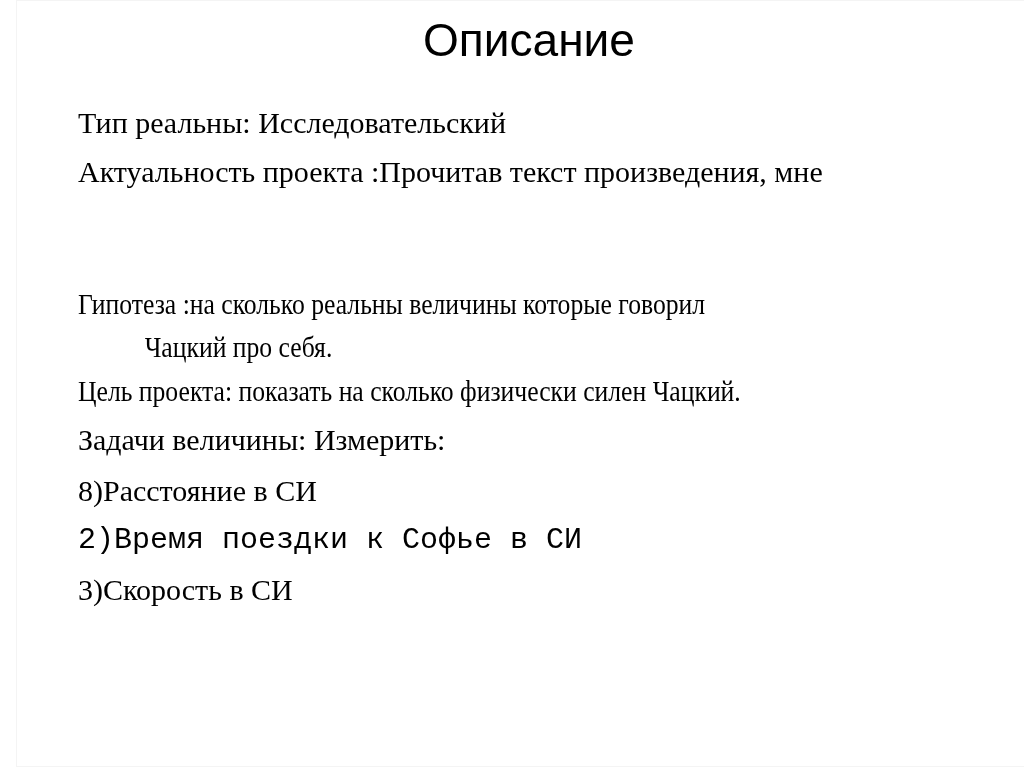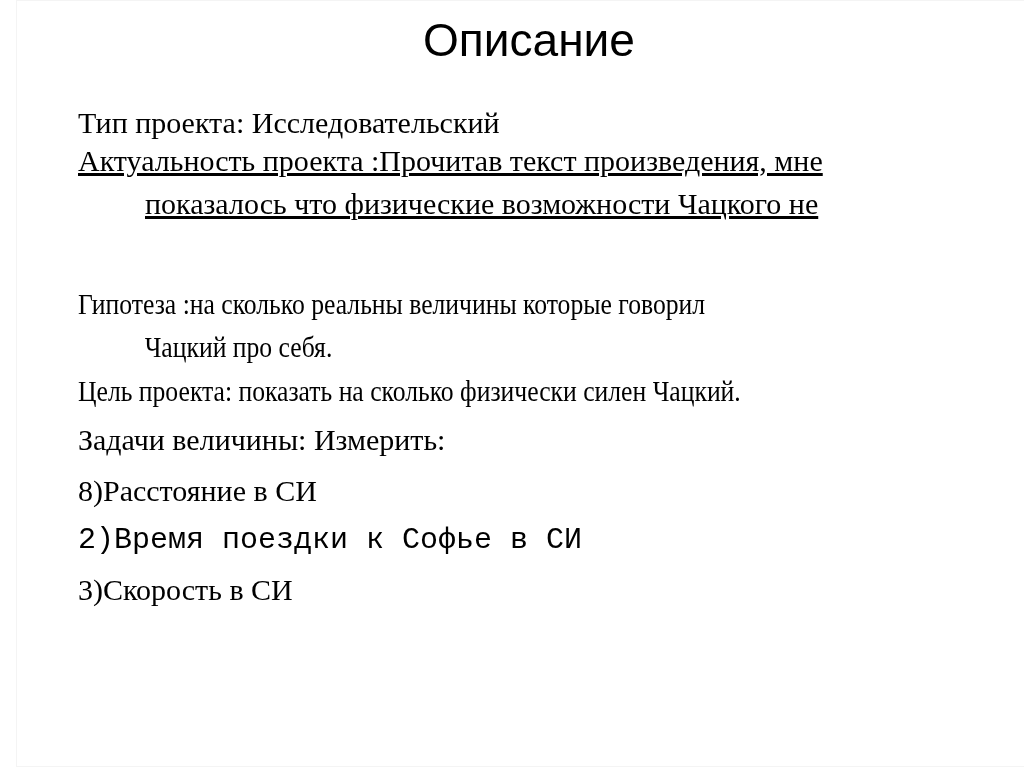--- a/index.html
+++ b/index.html
@@ -55,26 +55,25 @@
     .narrow { transform-origin: left top; }
   </style>
 </head>
 <body>
 
 <div class="slide">
   <div class="slide-title">Описание</div>
 
   <div class="content">
     <div class="para" style="top:0px;">
-      <span class="line">Тип проекта: Исследовательский</span>
+      <span class="line">Тип реальны: Исследовательский</span>
     </div>
 
-    <div class="para" style="top:38px;text-decoration:underline;">
+    <div class="para" style="top:49px;">
       <span class="line">Актуальность проекта :Прочитав текст произведения, мне</span>
-      <span class="line cont">показалось что физические возможности Чацкого не</span>
     </div>
 
     <div class="para narrow" style="top:181px; transform: scaleX(0.855);">
       <span class="line">Гипотеза :на сколько реальны величины которые говорил</span>
       <span class="line" style="padding-left:78px;">Чацкий про себя.</span>
     </div>
 
     <div class="para narrow" style="top:268px; transform: scaleX(0.855);">
       <span class="line">Цель проекта: показать на сколько физически силен Чацкий.</span>
     </div>

